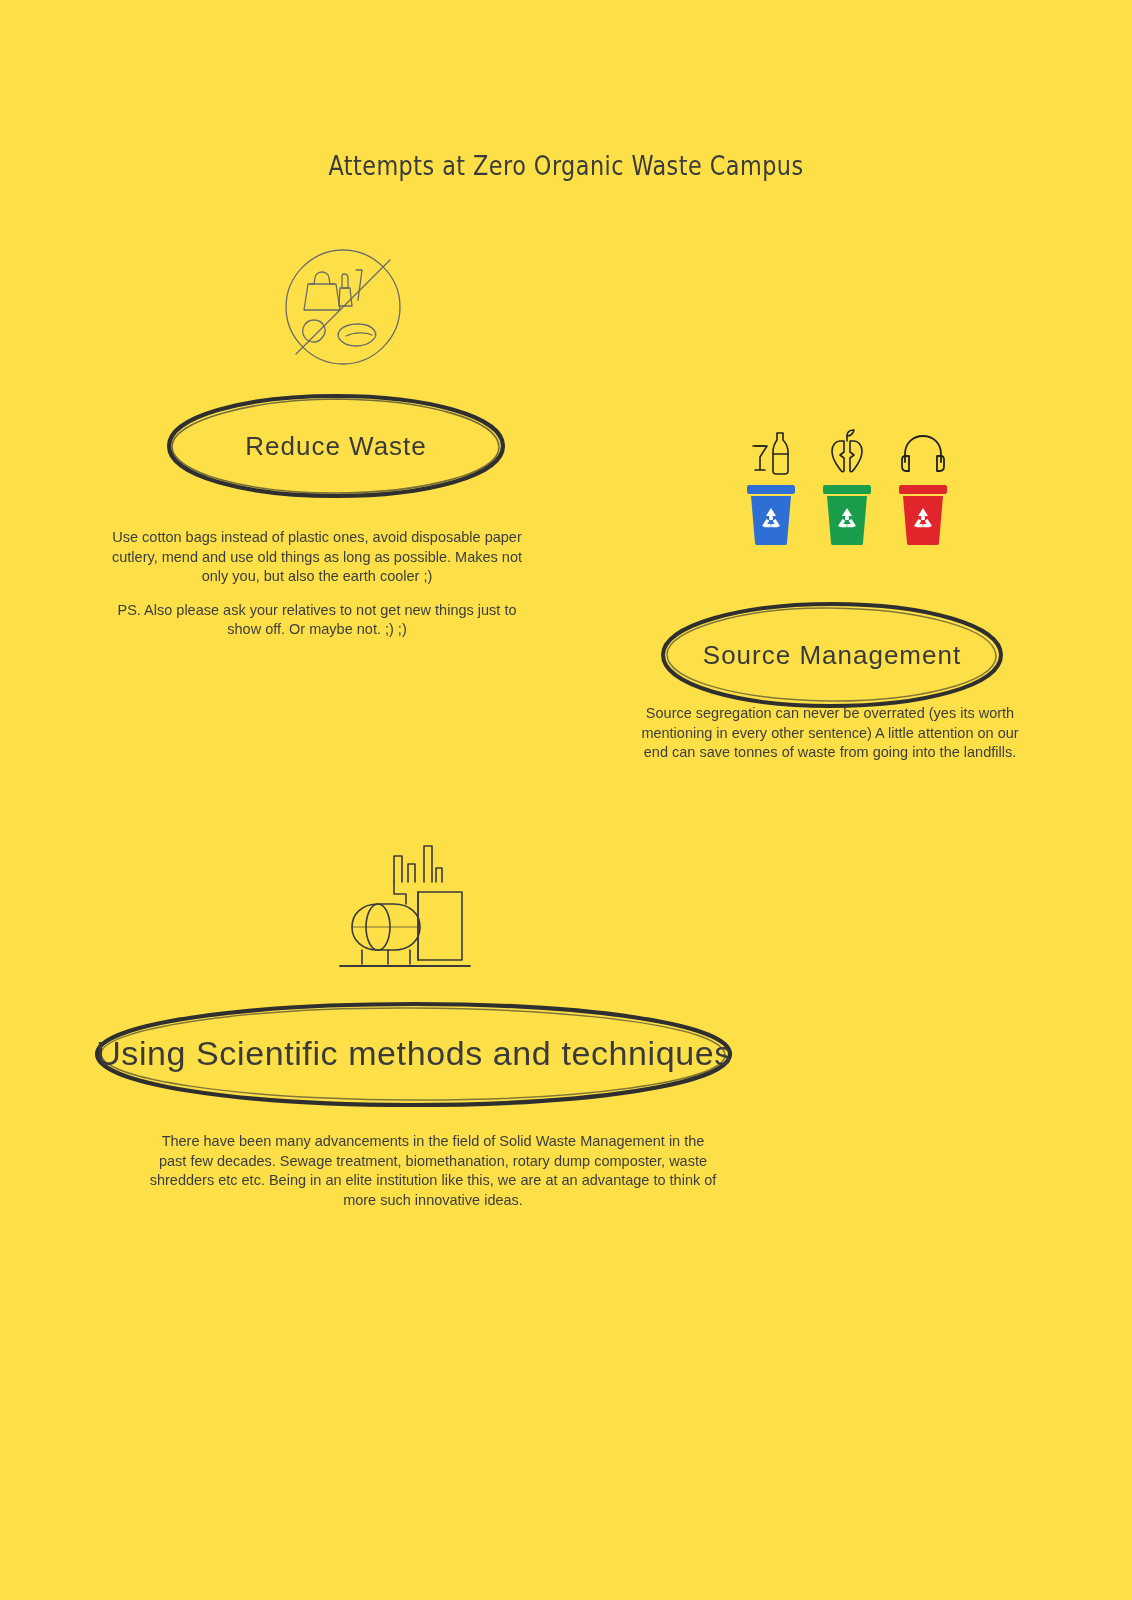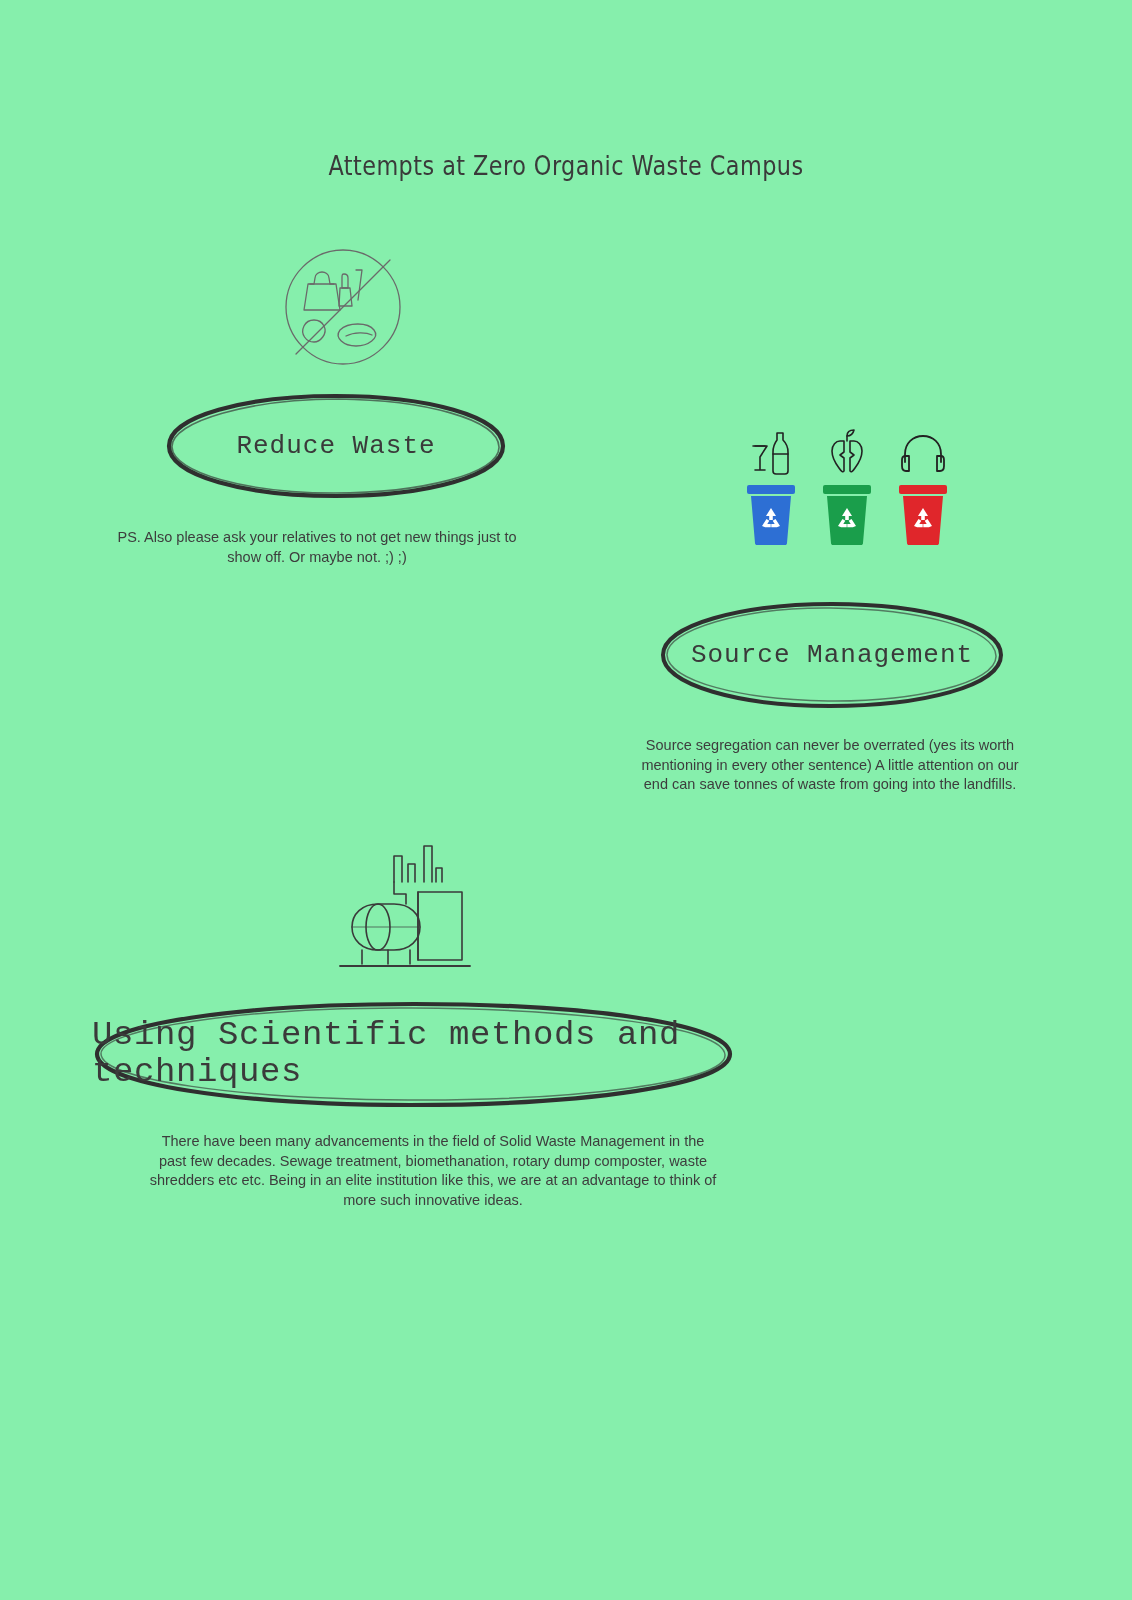--- a/index.html
+++ b/index.html
@@ -13,21 +13,21 @@
     position: relative;
     font-family: "Liberation Sans", sans-serif;
     color: #2b2b2b;
     overflow: hidden;
   }
 
   .page {
     position: relative;
     width: 1132px;
     height: 1600px;
-    background: #86efac;
+    background: #fde047;
   }
 
   
   .title {
     position: absolute;
     top: 150px;
     left: 0;
     width: 1132px;
     text-align: center;
     font-family: "DejaVu Sans", sans-serif;
@@ -53,24 +53,24 @@
   }
   .ellipse-label {
     position: absolute;
     top: 0;
     left: 0;
     width: 100%;
     height: 100%;
     display: flex;
     align-items: center;
     justify-content: center;
-    font-family: Liberation Mono, monospace;
+    font-family: Liberation Sans, sans-serif;
     color: #3a3a3a;
     letter-spacing: 0.4px;
-    text-align: left;
+    text-align: right;
     line-height: 1.1;
   }
 
   .body-text {
     position: absolute;
     text-align: center;
     font-family: "Liberation Sans", sans-serif;
     font-size: 14.5px;
     line-height: 1.35;
     color: #3d3d3d;
@@ -134,20 +134,21 @@
       <svg width="348" height="108" viewBox="0 0 348 108">
         <g fill="none" stroke="#2f2f2f" stroke-linecap="round">
           <path d="M174 4 C264 4 341 24 341 54 C341 84 264 104 174 104 C84 104 7 84 7 54 C7 24 84 4 174 4 Z" stroke-width="4.2"></path>
           <path d="M176 7 C262 8 336 27 337 55 C338 82 258 101 172 101 C86 101 11 81 10 55 C9 29 90 7 176 7 Z" stroke-width="1.6" opacity="0.65"></path>
         </g>
       </svg>
       <div class="ellipse-label" style="font-size:26px;letter-spacing:1px;">Reduce Waste</div>
     </div>
 
     <div class="body-text" style="top:528px;left:108px;width:418px;">
+      <p>Use cotton bags instead of plastic ones, avoid disposable paper cutlery, mend and use old things as long as possible. Makes not only you, but also the earth cooler ;)</p>
       <p>PS. Also please ask your relatives to not get new things just to show off. Or maybe not. ;) ;)</p>
     </div>
   </div>
 
   <div class="section" style="top:0;left:0;">
 
     <div class="bins" style="top:428px;left:744px;">
 
       <div class="bin-col">
         <div class="bin-top">
@@ -224,21 +225,21 @@
     <div class="ellipse-wrap" style="position:absolute;top:600px;left:658px;width:348px;height:110px;">
       <svg width="348" height="110" viewBox="0 0 348 110">
         <g fill="none" stroke="#2f2f2f" stroke-linecap="round">
           <path d="M174 4 C266 4 343 25 343 55 C343 86 264 106 172 106 C82 106 5 85 5 55 C5 25 84 4 174 4 Z" stroke-width="4"></path>
           <path d="M172 8 C260 9 337 28 338 56 C339 83 256 102 170 101 C84 100 10 81 9 55 C8 30 86 7 172 8 Z" stroke-width="1.5" opacity="0.6"></path>
         </g>
       </svg>
       <div class="ellipse-label" style="font-size:26px;letter-spacing:1px;">Source Management</div>
     </div>
 
-    <div class="body-text" style="top:736px;left:628px;width:404px;">
+    <div class="body-text" style="top:704px;left:628px;width:404px;">
       <p>Source segregation can never be overrated (yes its worth mentioning in every other sentence) A little attention on our end can save tonnes of waste from going into the landfills.</p>
     </div>
   </div>
 
   <div class="section" style="top:0;left:0;">
 
     <div class="icon-art" style="top:842px;left:332px;width:144px;height:132px;">
       <svg width="144" height="132" viewBox="0 0 144 132">
         <g fill="none" stroke="#3a3a3a" stroke-width="1.6" stroke-linecap="round" stroke-linejoin="round">
 

